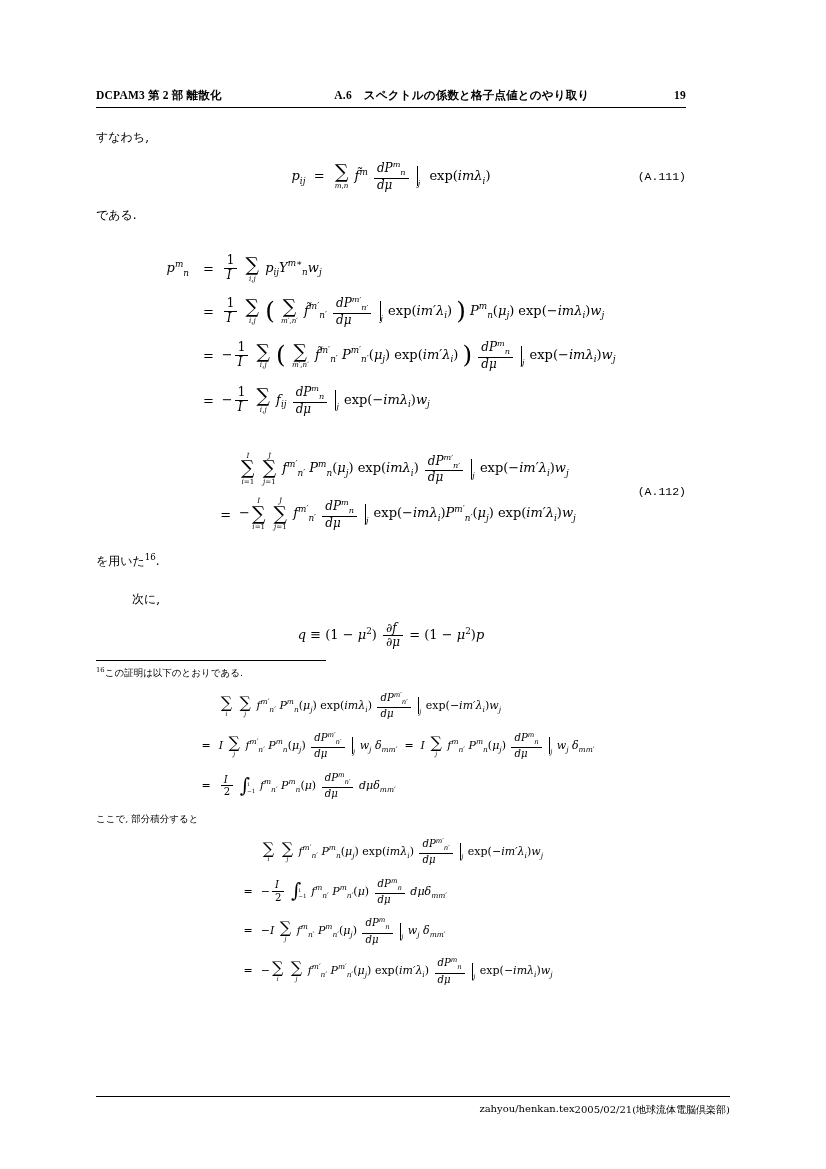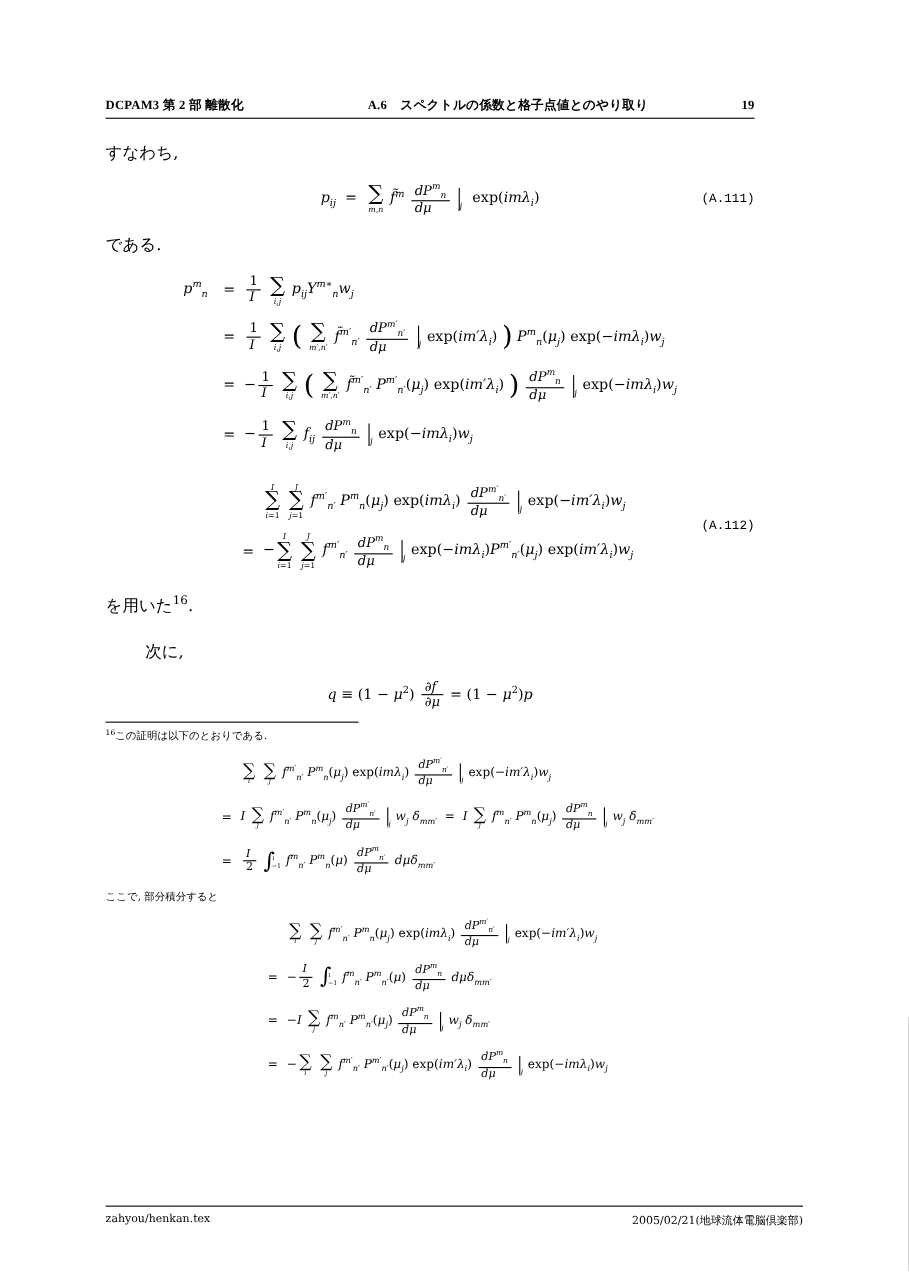--- a/index.html
+++ b/index.html
@@ -43,21 +43,21 @@
   }
   .runhead .mid .sec { margin-right: 12px; }
   .runhead .right { white-space: nowrap; }
   .rule {
     border-bottom: 1.1px solid #000;
     margin-bottom: 20px;
   }
   
   .jp {
     font-family: "DejaVu Serif", serif;
-    font-size: 15px;
+    font-size: 12px;
     line-height: 1.5;
     margin: 9px 0;
   }
   .eqline {
     position: relative;
     text-align: center;
     margin: 14px 0 14px 0;
   }
   .eqno {
     position: absolute;
@@ -125,21 +125,21 @@
   .bar .bsub {
     font-size: 0.6em;
     font-style: italic;
     position: relative;
     top: 0.75em;
     left: 0px;
   }
   .paren-big { font-size: 1.9em; vertical-align: middle; line-height: 0.6; }
   .align {
     display: table;
-    margin: 10px auto;
+    margin: 24px auto;
     border-collapse: collapse;
   }
   .align .row { display: table-row; }
   .align .lhs, .align .rel, .align .rhs {
     display: table-cell;
     vertical-align: middle;
     padding: 6px 0;
   }
   .align .lhs { text-align: right; padding-right: 6px; }
   .align .rel { text-align: center; padding: 6px 8px; }
@@ -165,22 +165,21 @@
     bottom: 52px;
     font-family: "DejaVu Serif", serif;
     font-size: 10px;
   }
   .footer .frule {
     border-top: 1.1px solid #000;
     margin-bottom: 6px;
   }
   .footer .frow {
     display: flex;
-    justify-content: space-between;
-    gap: 12px;
+    justify-content: flex-end;
   }
 </style>
 </head>
 <body>
 
 <div class="page">
 
   <div class="content">
 
     <div class="runhead">

